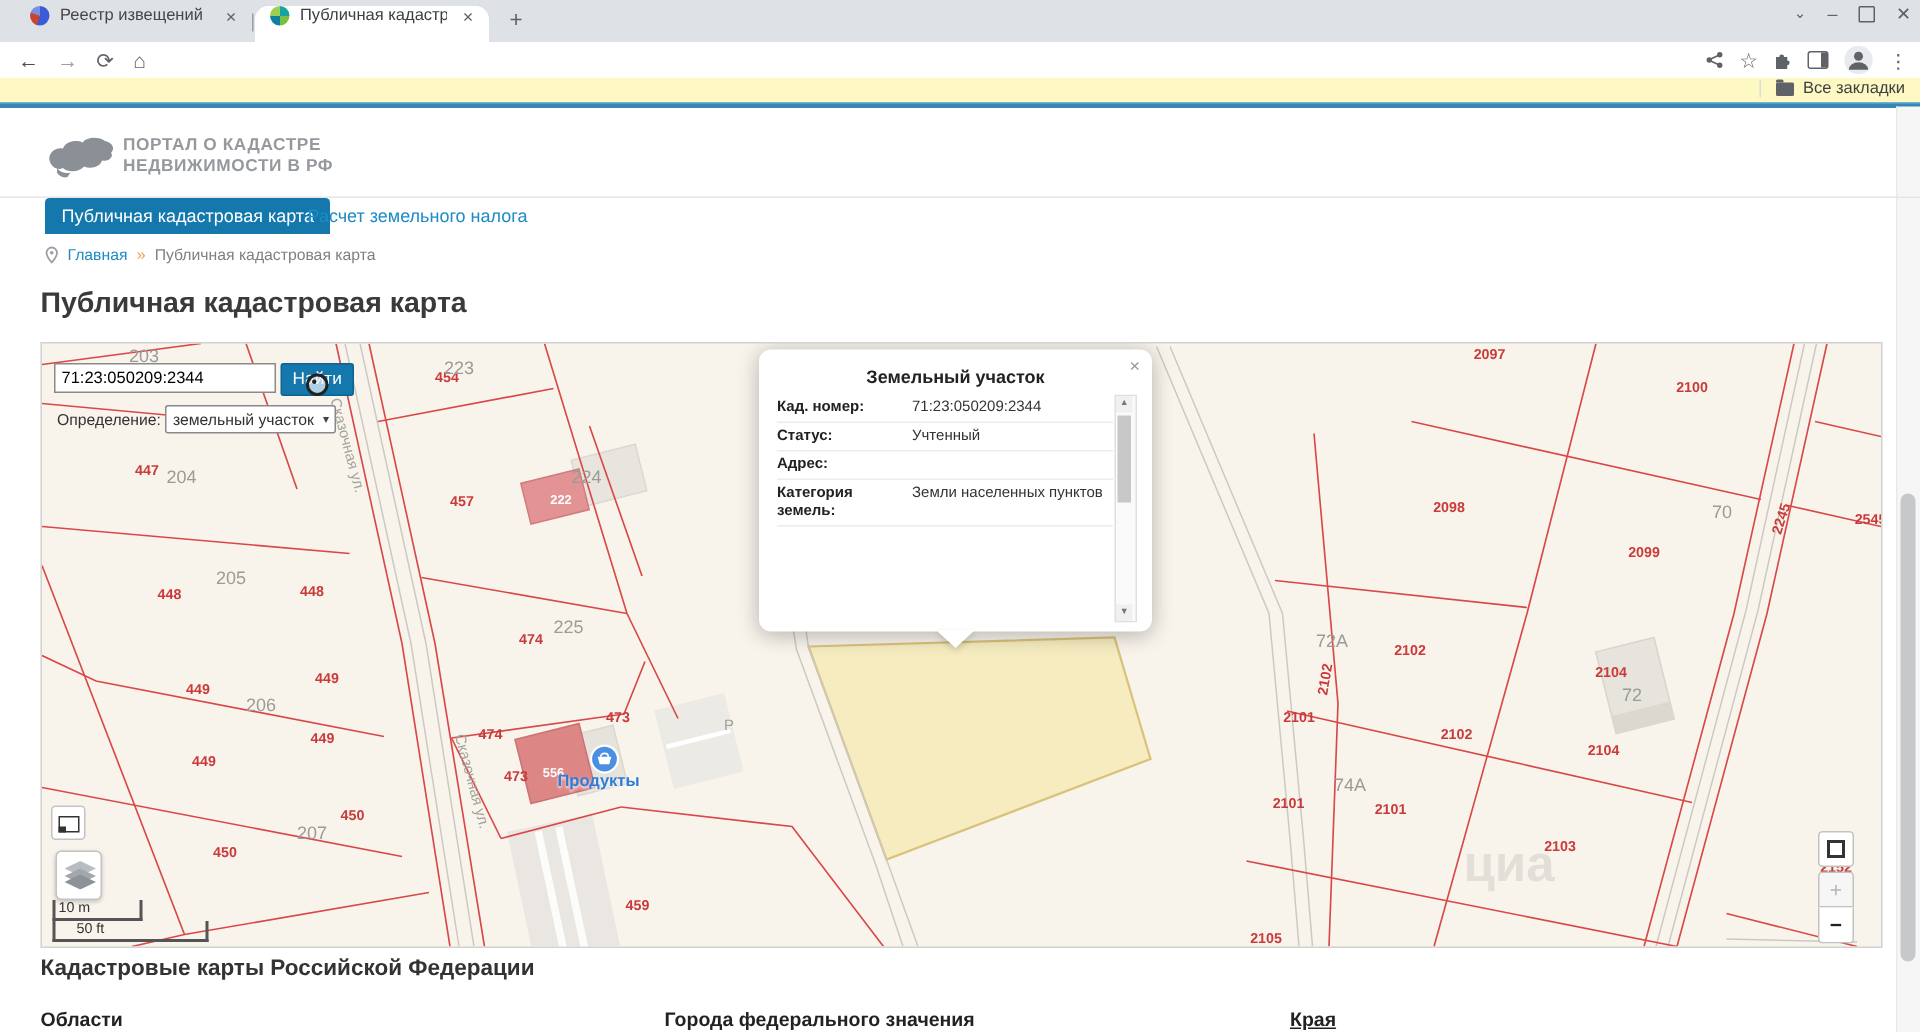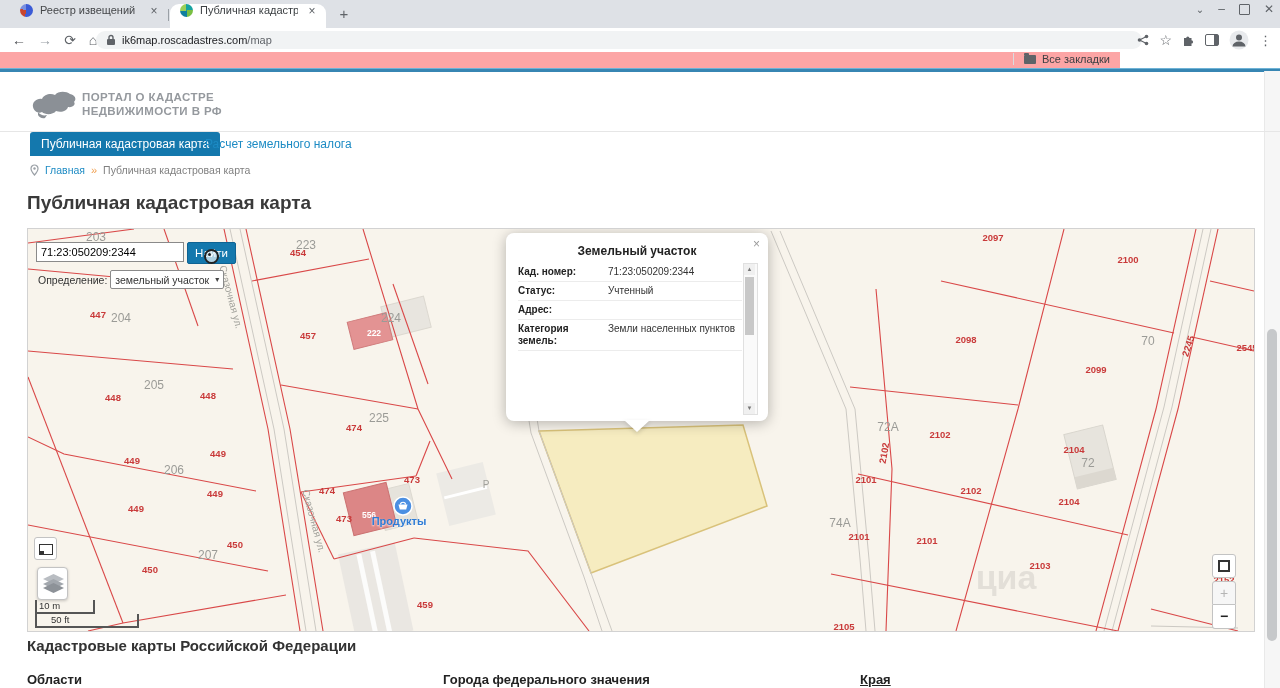--- a/index.html
+++ b/index.html
@@ -18,21 +18,21 @@
   .newtab{position:absolute;left:336px;top:6px;width:16px;height:16px;font-size:15px;color:#5f6368;line-height:15px;text-align:center;}
   .winbtns{position:absolute;right:6px;top:2px;display:flex;gap:14px;color:#5f6368;font-size:12px;align-items:center;}
   .winbtns span{display:inline-block;text-align:center;}
   .restore{width:9px;height:9px;border:1px solid #5f6368;border-radius:1px;}
   .toolbar{position:absolute;left:0;top:28px;width:1280px;height:24px;background:#fff;}
   .navic{position:absolute;top:3px;width:18px;height:18px;color:#5f6368;font-size:14px;line-height:18px;text-align:center;}
   .urlpill{position:absolute;left:96px;top:3px;width:1046px;height:18px;background:#f1f3f4;border-radius:9px;display:flex;align-items:center;}
   .urltxt{font-size:11px;color:#202124;margin-left:6px;}
   .urltxt .path{color:#5f6368;}
   .tbicons{position:absolute;right:8px;top:2px;display:flex;gap:10px;align-items:center;height:20px;color:#5f6368;}
-  .bookbar{position:absolute;left:0;top:52px;width:1120px;height:16px;background:#fca5a5;}
+  .bookbar{position:absolute;left:0;top:52px;width:1280px;height:16px;background:#fef9c3;}
   .allbm{position:absolute;right:10px;top:1px;display:flex;align-items:center;font-size:11px;color:#3c4043;gap:6px;}
   .bmdiv{width:1px;height:12px;background:#dadce0;margin-right:4px;}
   .folder{width:12px;height:9px;background:#5f6368;border-radius:1px;position:relative;}
   .folder:before{content:"";position:absolute;left:0;top:-2px;width:5px;height:2px;background:#5f6368;border-radius:1px 1px 0 0;}
   .blueline{position:absolute;left:0;top:68px;width:1280px;height:3px;background:#3786b3;border-top:1px solid #6fb3d6;}
   .pagescroll{position:absolute;right:0;top:71px;width:15px;height:617px;background:#f6f6f6;border-left:1px solid #e9e9e9;}
   .pagescroll .thumb{position:absolute;left:2px;top:258px;width:10px;height:312px;background:#c6c8ca;border-radius:5px;}
   
   .logo{position:absolute;left:30px;top:85px;}
   .logotxt{position:absolute;left:82px;top:90px;font-size:11.5px;font-weight:bold;color:#95999e;letter-spacing:.4px;line-height:14px;}
@@ -121,27 +121,20 @@
     <span class="restore"></span>
     <span>✕</span>
   </div>
 </div>
 
 <div class="toolbar">
   <span class="navic" style="left:10px;color:#4a4d51;">←</span>
   <span class="navic" style="left:36px;color:#9aa0a6;">→</span>
   <span class="navic" style="left:61px;">⟳</span>
   <span class="navic" style="left:84px;">⌂</span>
-  <div class="urlpill">
-    <svg width="10" height="12" viewBox="0 0 10 12" style="margin-left:10px;">
-        <rect x="1" y="5" width="8" height="6" rx="1" fill="#5f6368"></rect>
-        <path d="M3,5 V3.5 a2,2 0 0 1 4,0 V5" fill="none" stroke="#5f6368" stroke-width="1.4"></path>
-      </svg>
-    <span class="urltxt"><span>ik6map.roscadastres.com</span><span class="path">/map</span></span>
-  </div>
   <div class="tbicons">
     <svg width="12" height="12" viewBox="0 0 12 12">
         <circle cx="9.5" cy="2.5" r="1.8" fill="#5f6368"></circle>
         <circle cx="2.5" cy="6" r="1.8" fill="#5f6368"></circle>
         <circle cx="9.5" cy="9.5" r="1.8" fill="#5f6368"></circle>
         <path d="M3.5,5.4 L8.5,3 M3.5,6.6 L8.5,9" stroke="#5f6368" stroke-width="1.1"></path>
       </svg>
     <span style="font-size:14px;line-height:14px;">☆</span>
     <svg width="13" height="13" viewBox="0 0 13 13">
         <path d="M2,4 h2.2 a1.6,1.6 0 1 1 3.2,0 H9.5 v2.3 a1.6,1.6 0 1 1 0,3.2 V12 H2 z" fill="#5f6368"></path>
@@ -323,21 +316,21 @@
       <span class="ml gray" style="left: 68px; top: 8px;">203</span>
       <span class="ml gray" style="left: 93px; top: 89px;">204</span>
       <span class="ml gray" style="left: 126px; top: 156px;">205</span>
       <span class="ml gray" style="left: 146px; top: 241px;">206</span>
       <span class="ml gray" style="left: 180px; top: 326px;">207</span>
       <span class="ml gray" style="left: 278px; top: 16px;">223</span>
       <span class="ml gray" style="left: 363px; top: 89px;">224</span>
       <span class="ml gray" style="left: 351px; top: 189px;">225</span>
       <span class="ml gray" style="left: 1120px; top: 112px;">70</span>
       <span class="ml gray" style="left: 860px; top: 198px;">72А</span>
-      <span class="ml gray" style="left: 812px; top: 294px;">74А</span>
+      <span class="ml gray" style="left: 872px; top: 294px;">74А</span>
       <span class="ml gray" style="left: 1060px; top: 234px;">72</span>
       <span class="ml bld" style="left: 346px; top: 104px;">222</span>
       <span class="ml bld" style="left: 341px; top: 286px;">556</span>
       <span class="ml small" style="left: 458px; top: 255px;">Р</span>
       <span class="ml street" style="left: 203px; top: 68px; transform: translate(-50%, -50%) rotate(75deg);">Сказочная ул.</span>
       <span class="ml street" style="left: 286px; top: 292px; transform: translate(-50%, -50%) rotate(75deg);">Сказочная ул.</span>
       <span class="ml poi" style="left: 371px; top: 292px;">Продукты</span>
       <span class="ml wm" style="left: 978px; top: 348px;">циа</span>
     </div>
 

